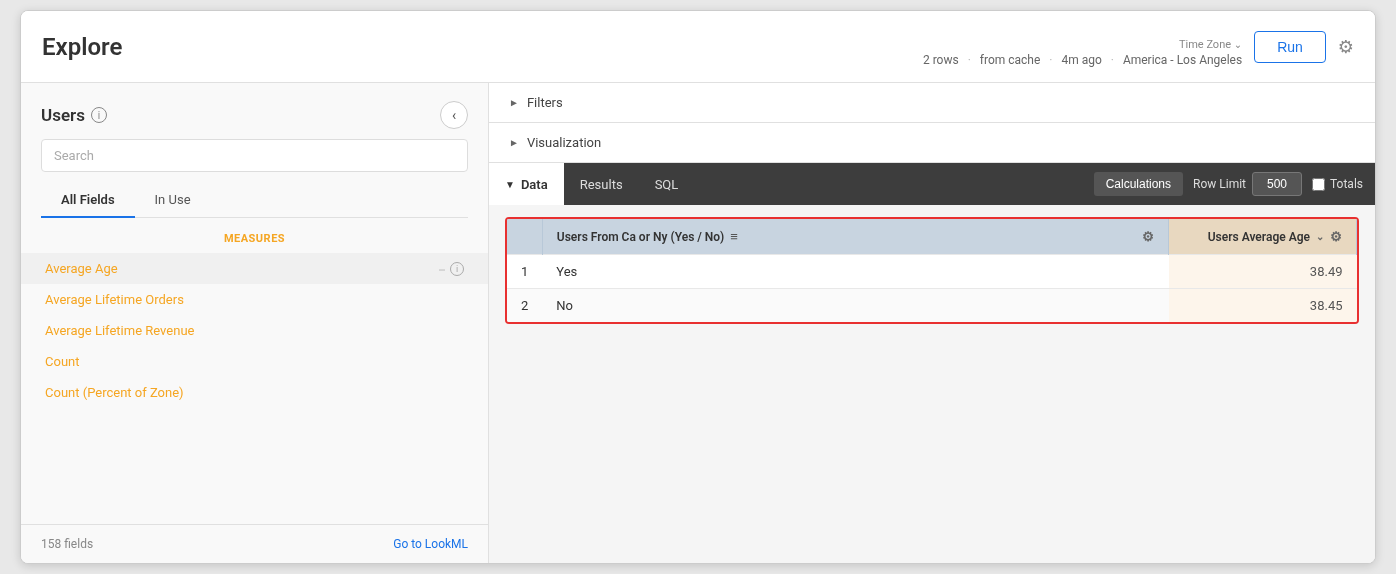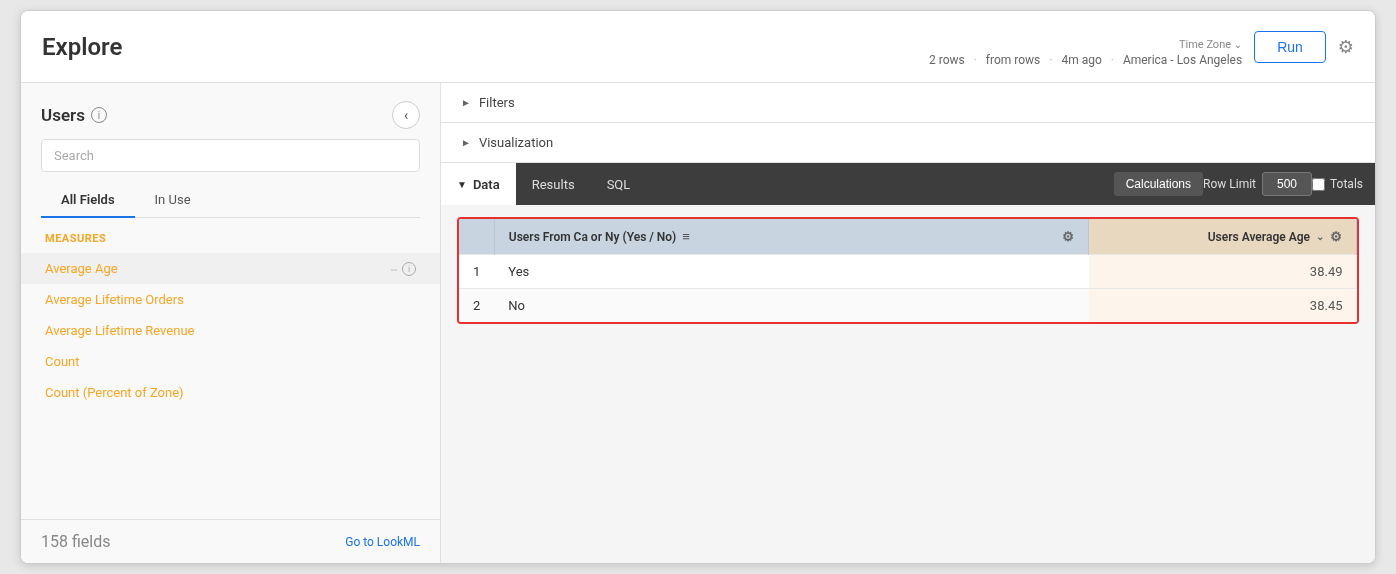--- a/index.html
+++ b/index.html
@@ -80,21 +80,21 @@
       cursor: pointer;
     }
     
     .main-layout {
       display: flex;
       flex: 1;
       overflow: hidden;
     }
     
     .sidebar {
-      width: 420px;
+      width: 468px;
       background: #f9f9f9;
       border-right: 1px solid #e0e0e0;
       display: flex;
       flex-direction: column;
       flex-shrink: 0;
     }
     .sidebar-header {
       padding: 18px 20px 10px 20px;
       display: flex;
       align-items: center;
@@ -168,20 +168,21 @@
       bottom: -1px;
       left: 0;
       right: 0;
       height: 2px;
       background: #1a73e8;
     }
     .sidebar-content {
       flex: 1;
       overflow-y: auto;
       padding: 14px 0 10px 0;
+      text-align: center;
     }
     .section-label {
       font-size: 11px;
       font-weight: 700;
       color: #f5a623;
       letter-spacing: 0.5px;
       padding: 0 24px 8px 24px;
       text-transform: uppercase;
     }
     .measure-item {
@@ -222,21 +223,21 @@
       justify-content: center;
     }
     .sidebar-footer {
       border-top: 1px solid #e0e0e0;
       padding: 12px 20px;
       display: flex;
       align-items: center;
       justify-content: space-between;
     }
     .fields-count {
-      font-size: 16px;
+      font-size: 12px;
       color: #888;
     }
     .lookml-link {
       font-size: 12px;
       color: #1a73e8;
       cursor: pointer;
       text-decoration: none;
     }
     
     .content-area {
@@ -291,20 +292,21 @@
       color: #333;
       font-weight: 600;
     }
     .data-tab .chevron-down {
       font-size: 10px;
     }
     .data-tabs-right {
       margin-left: auto;
       display: flex;
       align-items: center;
+      gap: 10px;
       padding-right: 12px;
     }
     .calculations-btn {
       background: #555;
       color: #fff;
       border: none;
       padding: 5px 12px;
       border-radius: 3px;
       font-size: 12px;
       cursor: pointer;
@@ -432,21 +434,21 @@
     <span class="header-title">Explore</span>
     <div class="header-right">
       <div class="header-meta">
         <div class="header-meta-top">
           <span>Time Zone</span>
           <span style="font-size:10px;">⌄</span>
         </div>
         <div class="header-meta-row">
           <span>2 rows</span>
           <span class="separator">·</span>
-          <span>from rows</span>
+          <span>from cache</span>
           <span class="separator">·</span>
           <span>4m ago</span>
           <span class="separator">·</span>
           <span>America - Los Angeles</span>
         </div>
       </div>
       <button class="run-button">Run</button>
       <span class="gear-icon-header">⚙</span>
     </div>
   </div>
@@ -572,21 +574,21 @@
               <tr>
                 <th style="width:30px; background:#c8d4e0;"></th>
                 <th>
                   <div class="th-content">
                     <span>Users From Ca or Ny (Yes / No)</span>
                     <span class="pipe-icon">≡</span>
                     <span style="flex:1"></span>
                     <span class="gear-icon-small">⚙</span>
                   </div>
                 </th>
-                <th class="th-right-col" style="width:268px;">
+                <th class="th-right-col" style="width:188px;">
                   <div class="th-content right">
                     <span>Users Average Age</span>
                     <span class="sort-icon">⌄</span>
                     <span class="gear-icon-small">⚙</span>
                   </div>
                 </th>
               </tr>
             </thead>
             <tbody>
               <tr>

